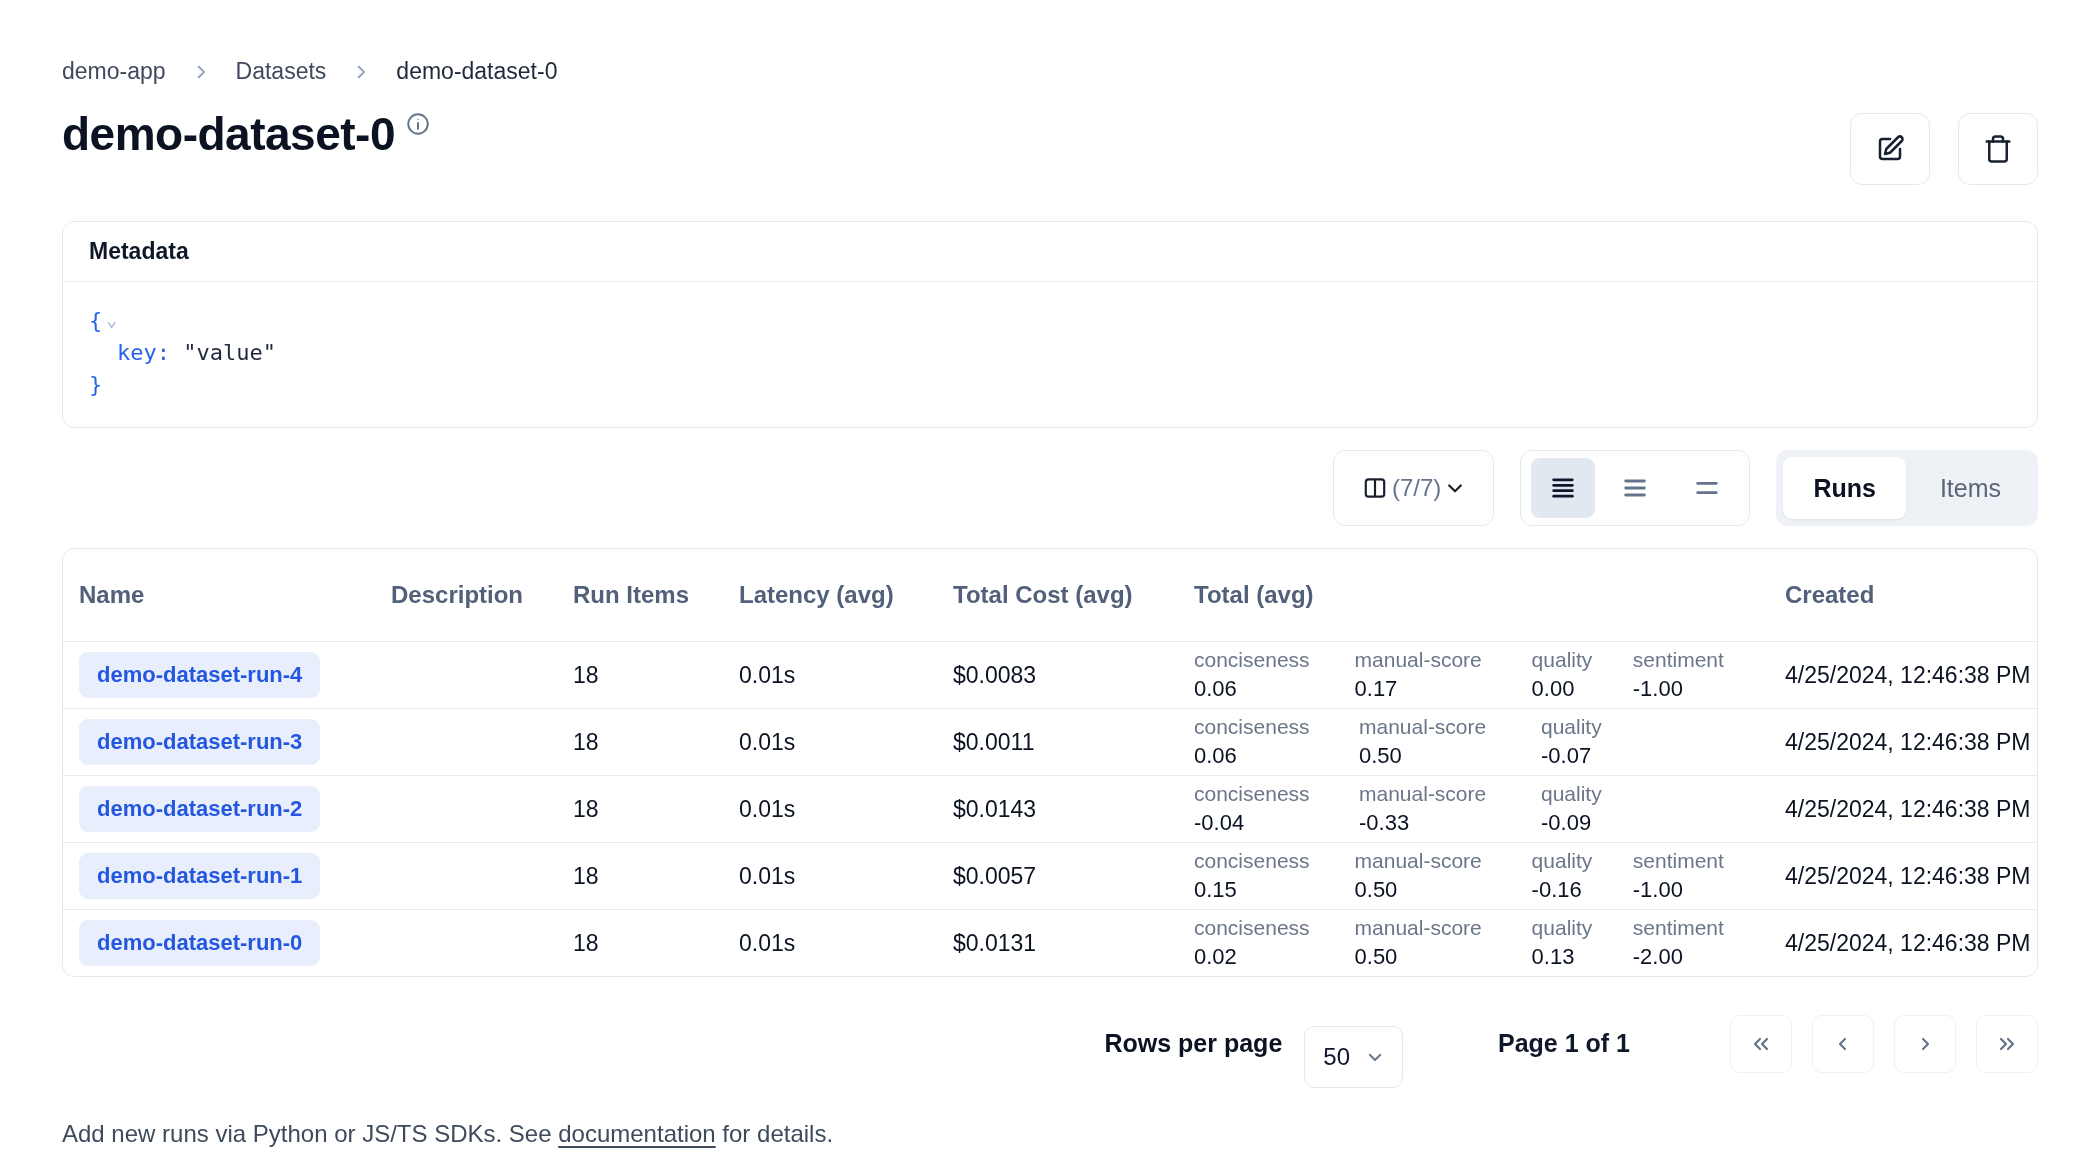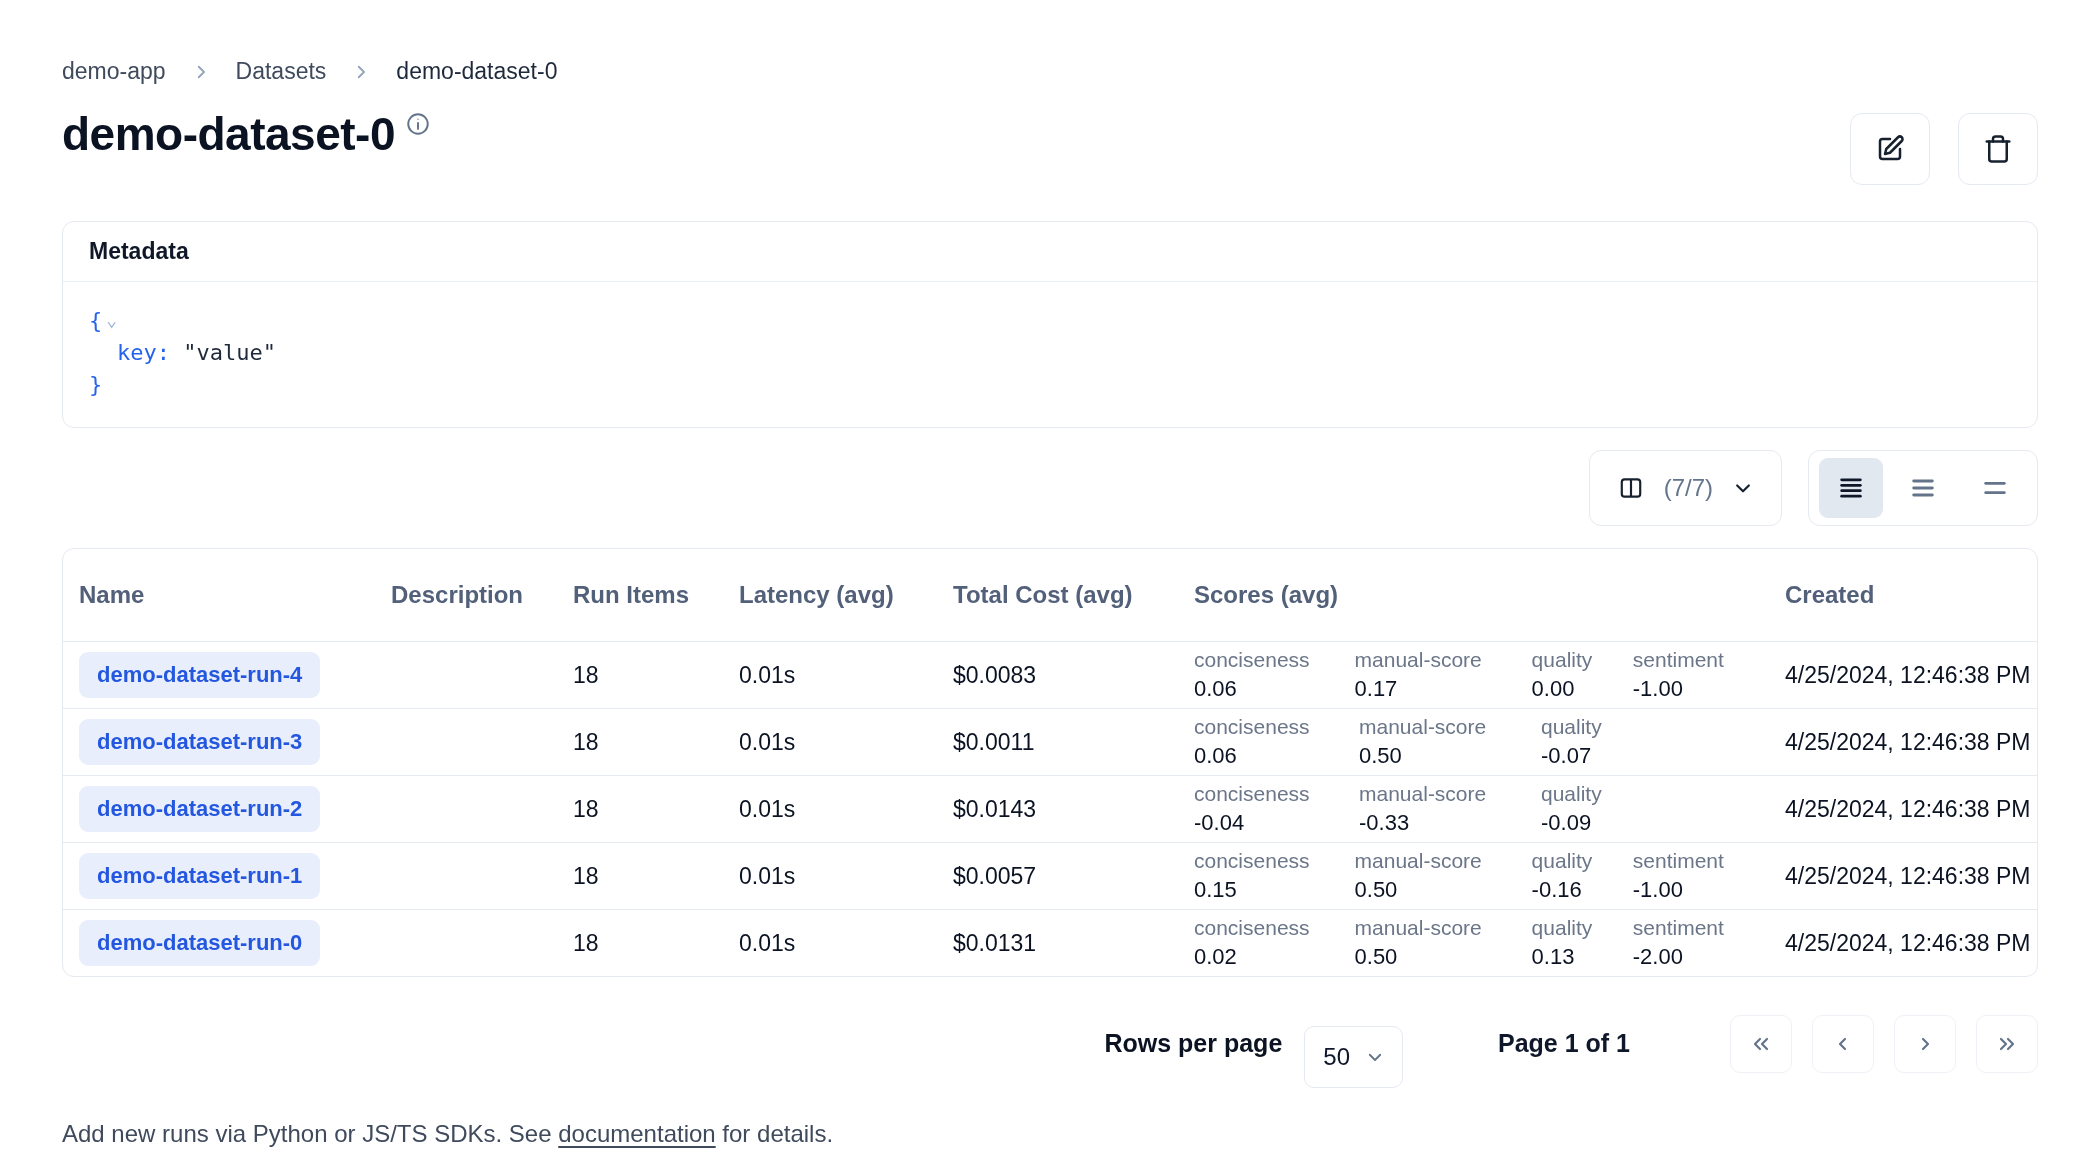--- a/index.html
+++ b/index.html
@@ -39,21 +39,21 @@
   .metadata-head { padding:16px 26px; font-size:23px; font-weight:700; color:#101828; border-bottom:1.5px solid #eaeef5; }
   .metadata-body { padding:22px 26px 26px 26px; font-family:"DejaVu Sans Mono", monospace; font-size:22px; line-height:32px; }
   .json-blue { color:#2563eb; }
   .json-val { color:#1e293b; }
   .json-caret { color:#9db4d8; font-size:18px; margin-left:4px; vertical-align:2px; }
   .json-indent { padding-left:28px; }
 
   
   .toolbar { margin-top:22px; display:flex; justify-content:flex-end; align-items:center; gap:26px; }
   .columns-btn {
-    height:76px; padding:0 28px; display:flex; align-items:center; gap:20px;
+    height:76px; padding:0 28px; display:flex; align-items:center; gap:4px;
     border:1.5px solid #e4e9f2; border-radius:12px; background:#fff; cursor:pointer;
   }
   .columns-btn svg { width:26px; height:26px; color:#16202e; }
   .columns-count { font-size:24px; color:#64748b; }
   .columns-btn .chev svg { width:20px; height:20px; }
   .columns-btn .chev { color:#16202e; display:flex; }
 
   .rowheight-group {
     height:76px; display:flex; align-items:center; gap:8px; padding:0 10px;
     border:1.5px solid #e4e9f2; border-radius:12px; background:#fff;
@@ -212,30 +212,34 @@
       <span class="rh-btn">
         <span style="display:flex">
           <svg viewBox="0 0 24 24" stroke="currentColor" stroke-width="2.4" stroke-linecap="round" style="width:28px;height:28px">
               <line x1="4" y1="8" x2="20" y2="8"></line>
               <line x1="4" y1="16" x2="20" y2="16"></line>
             </svg>
         </span>
       </span>
     </div>
 
+    <div class="tab-group">
+      <span class="tab active">Runs</span>
+      <span class="tab">Items</span>
+    </div>
   </div>
 
   <section class="card table-card">
     <div class="tgrid thead" id="thead-row">
         <div class="cell">Name</div>
         <div class="cell">Description</div>
         <div class="cell">Run Items</div>
         <div class="cell">Latency (avg)</div>
         <div class="cell">Total Cost (avg)</div>
-        <div class="cell">Scores (avg)</div>
+        <div class="cell">Total (avg)</div>
         <div class="cell">Created</div>
       </div>
     <div id="tbody">
         <div class="tgrid trow">
           <div class="cell"><a class="name-pill">demo-dataset-run-4</a></div>
           <div class="cell"></div>
           <div class="cell">18</div>
           <div class="cell">0.01s</div>
           <div class="cell">$0.0083</div>
           <div class="cell scores-wrap">

